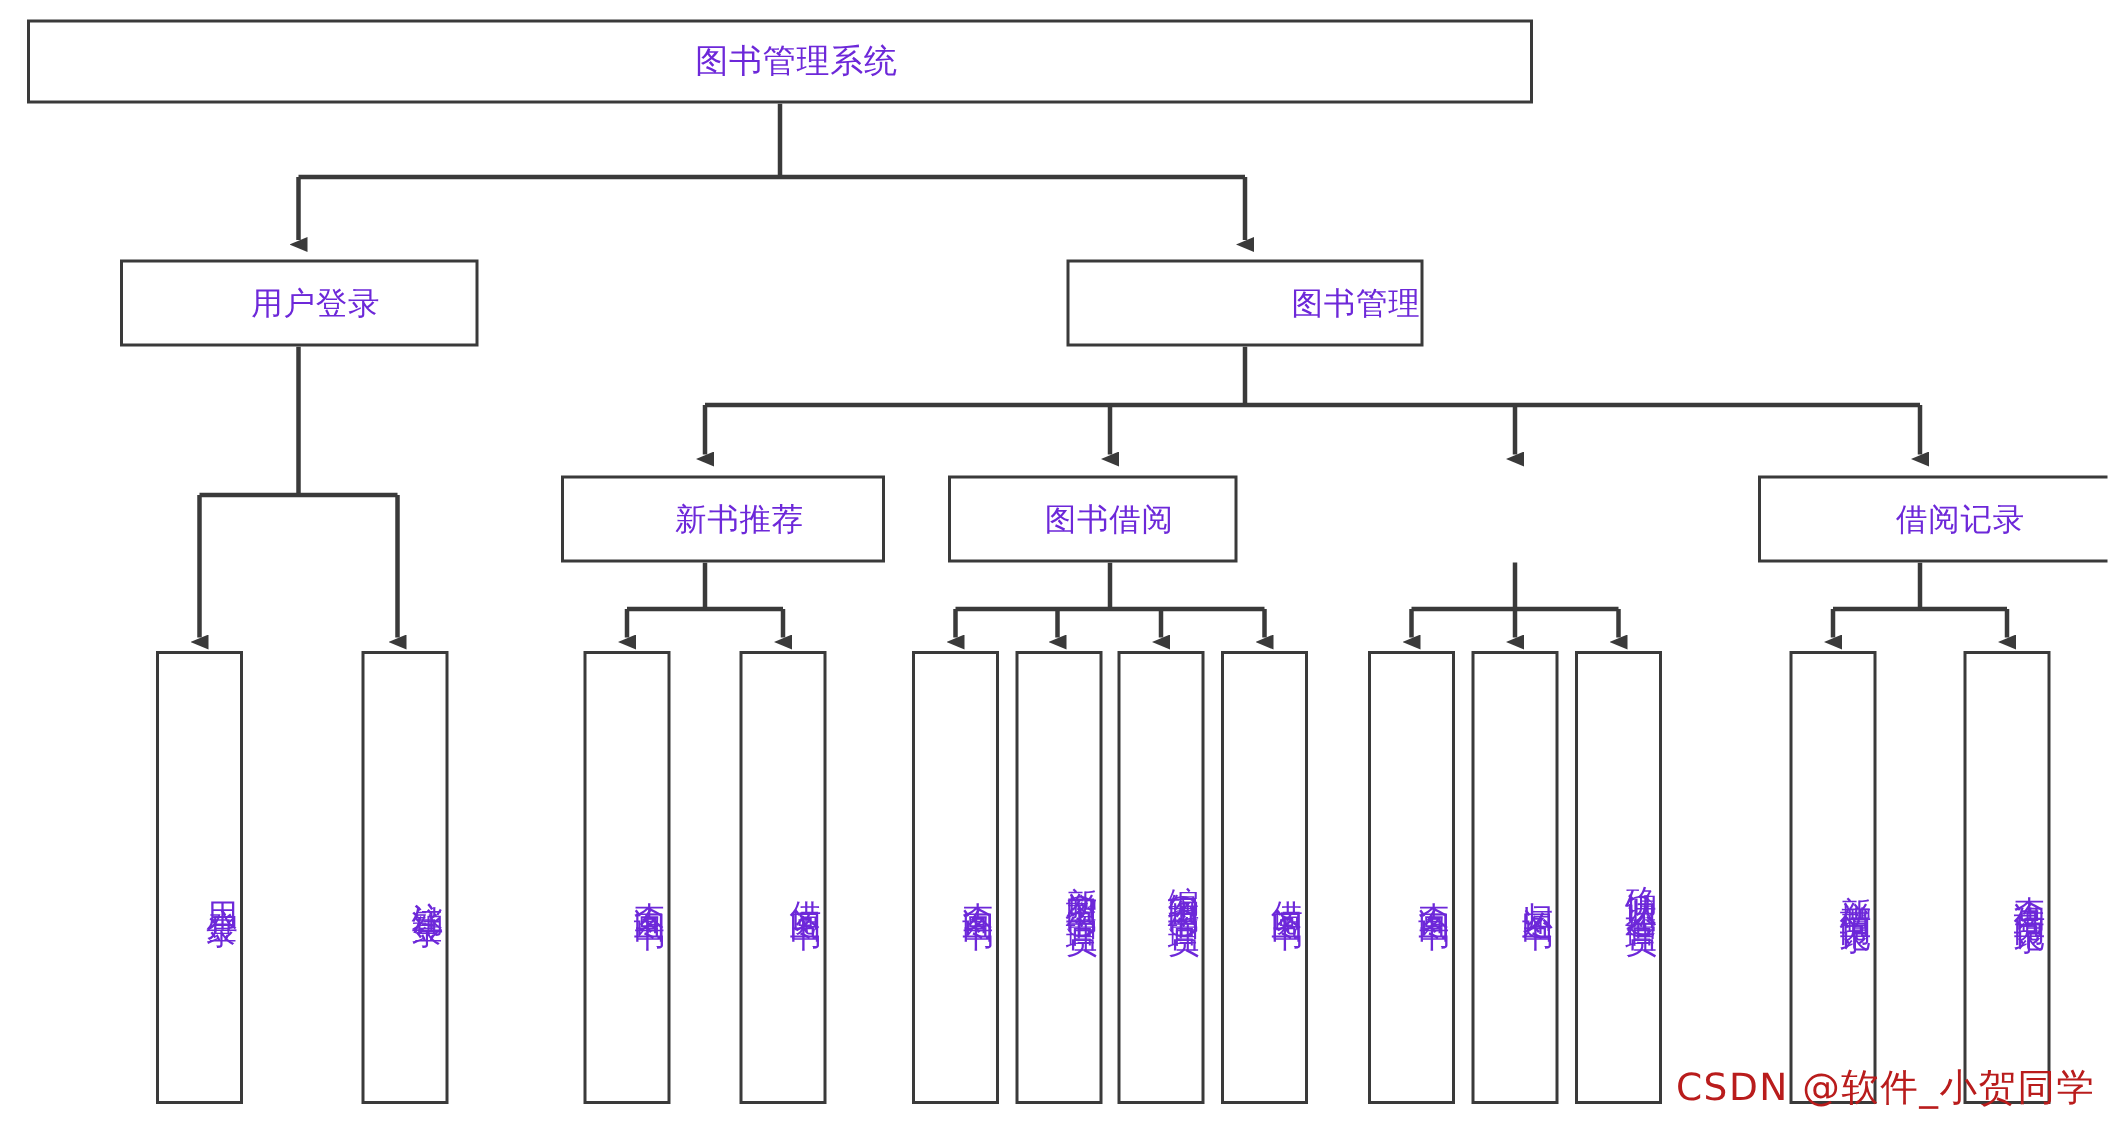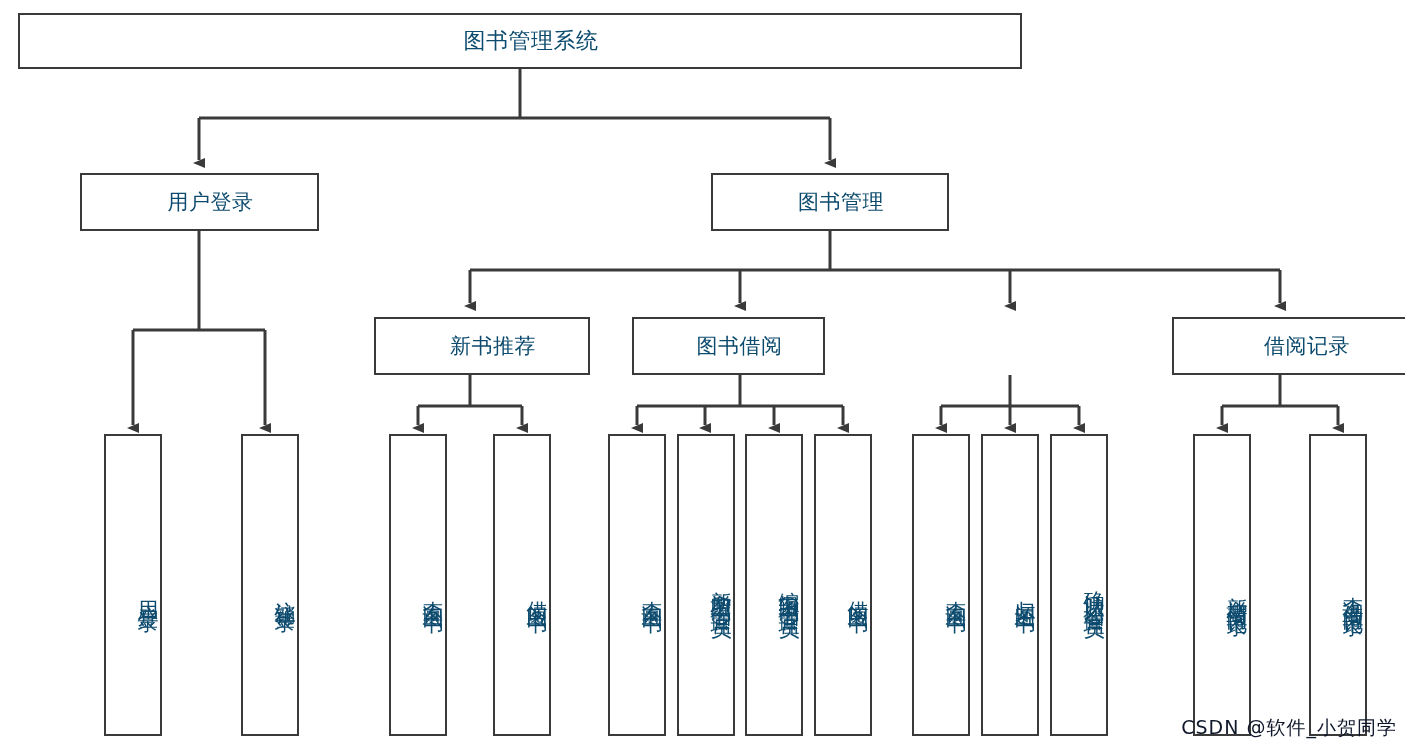--- a/index.html
+++ b/index.html
@@ -21,21 +21,21 @@
     pointer-events:none;
   }
   .node{
     position:absolute;
     box-sizing:border-box;
     background:#ffffff;
     border:2px solid #3a3a3a;
     display:flex;
     align-items:center;
     justify-content:center;
-    color:#0c4a6e;
+    color:#6d28d9;
     letter-spacing:0.5px;
     padding-left:22px;
   }
   .node.h{
     font-size:21px;
   }
   .node.root{
     font-size:22px;
   }
   .node.v{
@@ -52,22 +52,22 @@
     writing-mode:vertical-rl;
     text-orientation:upright;
     display:block;
     white-space:normal;
     text-align:left;
   }
   .watermark{
     position:absolute;
     right:8px;
     bottom:6px;
-    font-size:19px;
-    color:#0f172a;
+    font-size:25px;
+    color:#b91c1c;
     letter-spacing:1px;
     white-space:nowrap;
   }
 </style>
 </head>
 <body>
 
 <div id="canvas">
 
   <svg id="wires" viewBox="0 0 1405 747">
@@ -121,21 +121,21 @@
   </svg>
 
   <div class="node root h" style="left:18px;top:13px;width:1004px;height:56px;">
     <span>图书管理系统</span>
   </div>
 
   <div class="node h" style="left:80px;top:173px;width:239px;height:58px;">
     <span>用户登录</span>
   </div>
 
-  <div class="node h" style="left:711px;top:173px;width:238px;height:58px;">
+  <div class="node h" style="left:711px;top:173px;width:238px;height:58px;justify-content:flex-end;">
     <span>图书管理</span>
   </div>
 
   <div class="node h" style="left:362px;top:317px;width:216px;height:58px;margin-left:12px;">
     <span>新书推荐</span>
   </div>
 
   <div class="node h" style="left:632px;top:317px;width:193px;height:58px;">
     <span>图书借阅</span>
   </div>

